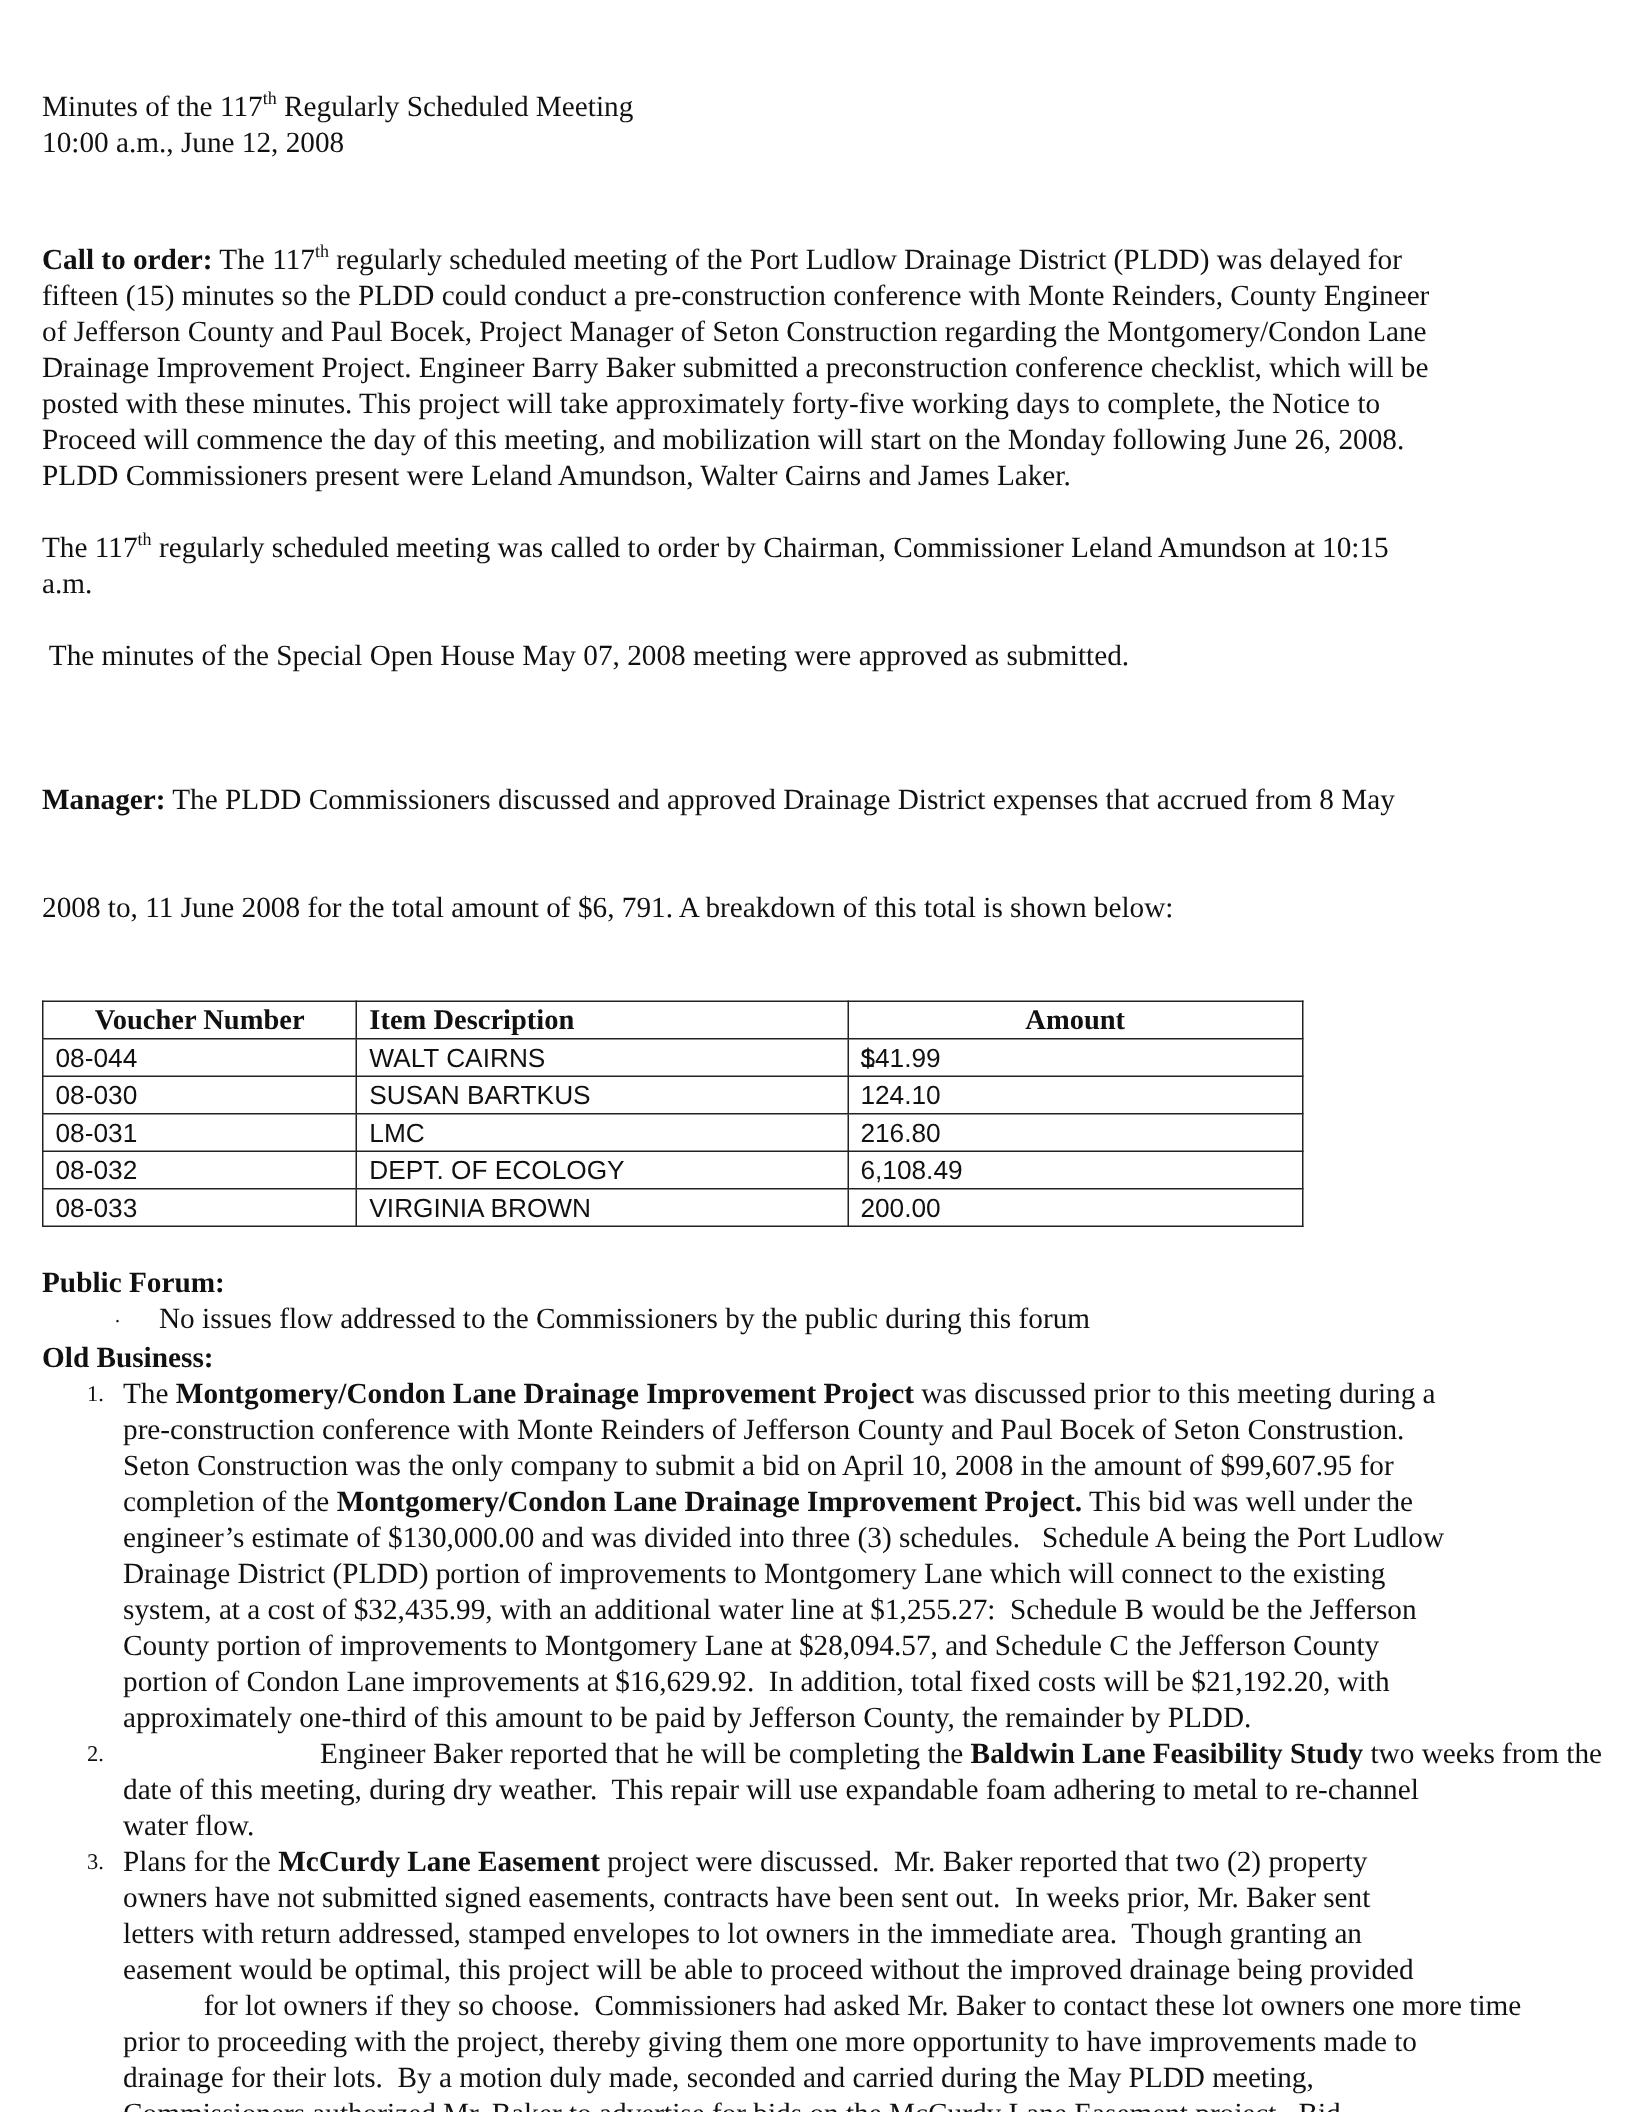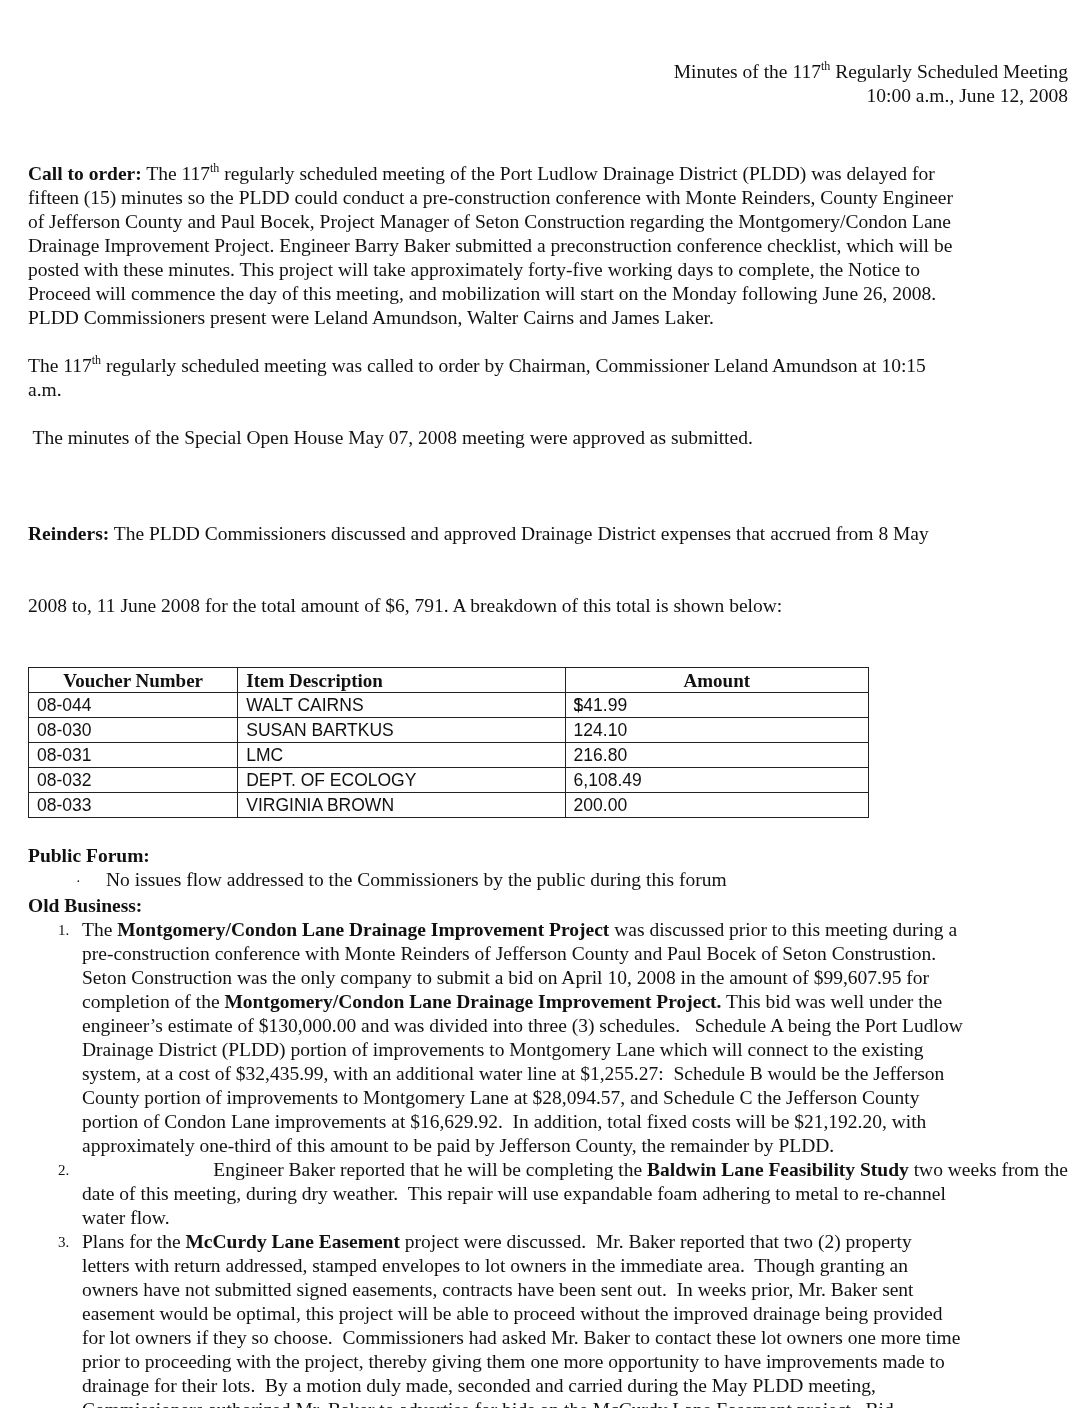--- a/index.html
+++ b/index.html
@@ -2,21 +2,21 @@
 <html><head>
 <meta charset="utf-8">
 <style>
   html, body { margin: 0; padding: 0; background: #ffffff; }
   body {
     width: 1088px; height: 1408px; position: relative; overflow: hidden;
     font-family: "Liberation Serif", "DejaVu Serif", serif;
     color: #111111; font-size: 19.5px; line-height: 24px;
   }
   .page { position: absolute; left: 28px; top: 60px; width: 1040px; }
-  .title { text-align: right; line-height: 24px; font-size: 19.5px; }
+  .title { text-align: left; line-height: 24px; font-size: 19.5px; }
   sup { font-size: 12px; line-height: 0; vertical-align: super; position: relative; top: -1px; }
   .para { margin: 0; white-space: nowrap; }
   .line { display: block; white-space: nowrap; }
   b, .bold { font-weight: bold; }
   .gap-s { height: 24px; }
   table.exp {
     border-collapse: collapse; width: 841px; margin-top: 1px;
     font-family: "Liberation Sans", "DejaVu Sans", sans-serif; font-size: 17.5px;
   }
   table.exp th {
@@ -63,21 +63,21 @@
     <span class="line">a.m.</span>
   </div>
 
   <div class="gap-s"></div>
 
   <div class="para" style="white-space:pre"> The minutes of the Special Open House May 07, 2008 meeting were approved as submitted.</div>
 
   <div class="gap-s"></div>
 
   <div class="para" style="white-space:pre">
-    <span class="line"><b>Reinders:</b><span>  The PLDD Commissioners discussed and approved Drainage District expenses that accrued from 8 May</span></span>
+    <span class="line"><b>Manager:</b><span>  The PLDD Commissioners discussed and approved Drainage District expenses that accrued from 8 May</span></span>
     <span class="line">2008 to, 11 June 2008 for the total amount of $6, 791.   A breakdown of this total is shown below:</span>
   </div>
 
   <table class="exp">
     <thead>
       <tr>
         <th class="c1">Voucher Number</th>
         <th class="c2" style="text-align:left">Item Description</th>
         <th class="c3">Amount</th>
       </tr>
@@ -138,24 +138,24 @@
         </li>
         <li>
           <span class="num">2.</span>
           <span class="line" style="white-space: pre; text-align: right;"><span>Engineer Baker reported that he will be completing the </span><b>Baldwin Lane Feasibility Study</b><span> two weeks from the</span></span>
           <span class="line" style="white-space: pre;"><span>date of this meeting, during dry weather.  This repair will use expandable foam adhering to metal to re-channel</span></span>
           <span class="line" style="white-space: pre;"><span>water flow.</span></span>
         </li>
         <li>
           <span class="num">3.</span>
           <span class="line" style="white-space: pre;"><span>Plans for the </span><b>McCurdy Lane Easement</b><span> project were discussed.  Mr. Baker reported that two (2) property</span></span>
+          <span class="line" style="white-space: pre;"><span>owners have not submitted signed easements, contracts have been sent out.  In weeks prior, Mr. Baker sent</span></span>
           <span class="line" style="white-space: pre;"><span>letters with return addressed, stamped envelopes to lot owners in the immediate area.  Though granting an</span></span>
-          <span class="line" style="white-space: pre;"><span>owners have not submitted signed easements, contracts have been sent out.  In weeks prior, Mr. Baker sent</span></span>
           <span class="line" style="white-space: pre;"><span>easement would be optimal, this project will be able to proceed without the improved drainage being provided</span></span>
-          <span class="line" style="white-space: pre;"><span>for lot owners if they so choose.  Commissioners had asked Mr. Baker to contact these lot owners one more time</span></span>
+          <span class="line" style="white-space: pre; text-align: center;"><span>for lot owners if they so choose.  Commissioners had asked Mr. Baker to contact these lot owners one more time</span></span>
           <span class="line" style="white-space: pre;"><span>prior to proceeding with the project, thereby giving them one more opportunity to have improvements made to</span></span>
           <span class="line" style="white-space: pre;"><span>drainage for their lots.  By a motion duly made, seconded and carried during the May PLDD meeting,</span></span>
           <span class="line" style="white-space: pre;"><span>Commissioners authorized Mr. Baker to advertise for bids on the McCurdy Lane Easement project.  Bid</span></span>
         </li>
       </ul>
   </div>
 
 </div>
 
 </body></html>

